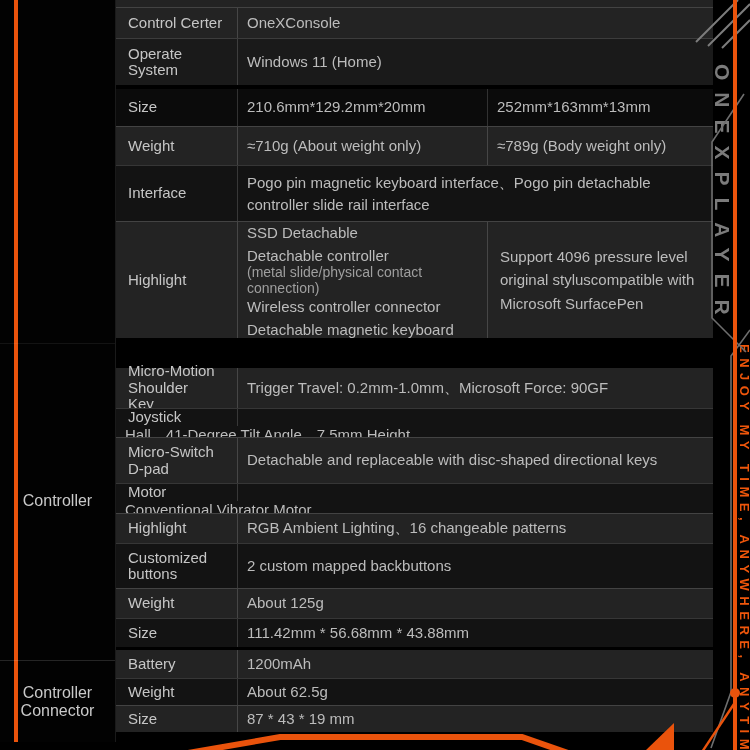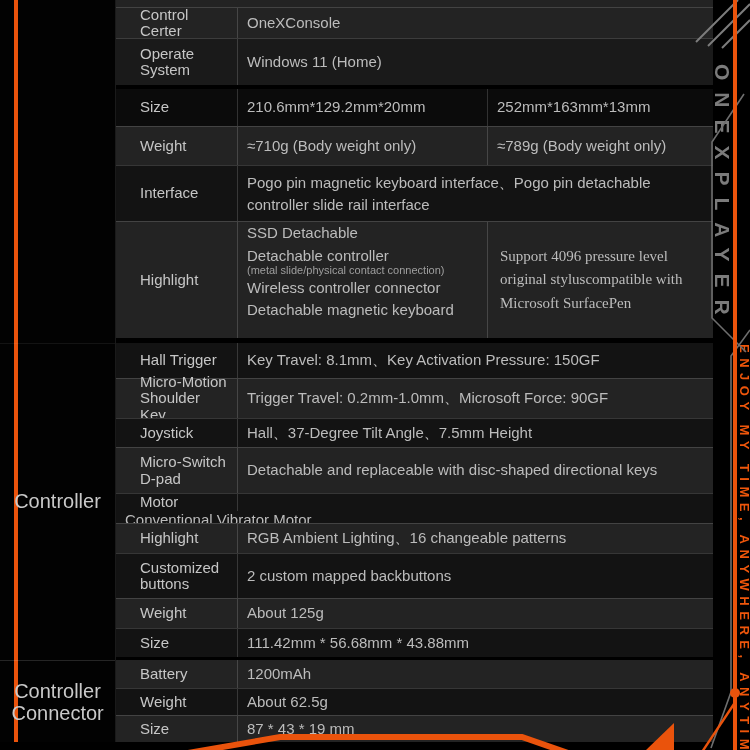--- a/index.html
+++ b/index.html
@@ -3,50 +3,50 @@
 <meta charset="utf-8">
 <style>
   html,body{margin:0;padding:0;background:#000;}
   #screen{position:relative;width:750px;height:750px;background:#000;overflow:hidden;
           font-family:"Liberation Sans",sans-serif;-webkit-font-smoothing:antialiased;}
 
   
   #left-rail{position:absolute;left:0;top:0;width:115px;height:750px;background:#020202;z-index:1;}
   #left-stripe{position:absolute;left:14px;top:0;width:4px;height:750px;background:#ea530c;}
   .rail-section{position:absolute;left:0;width:115px;display:flex;align-items:center;justify-content:center;
-                color:#c9c9c9;font-size:20px;line-height:1.12;text-align:center;}
+                color:#c9c9c9;font-size:16px;line-height:1.12;text-align:center;}
   #rail-controller{top:343px;height:314px;border-top:1px solid rgba(255,255,255,.07);}
   #rail-connector{top:660px;height:82px;border-top:1px solid rgba(255,255,255,.14);}
   #rail-connector span{max-width:92px;display:inline-block;}
   #rail-bottom-line{position:absolute;left:18px;top:742px;width:97px;height:0;border-top:1px solid rgba(255,255,255,.12);}
 
   
   #table{position:absolute;left:115px;top:0;width:597px;height:742px;z-index:1;
          display:flex;flex-direction:column;border-left:1px solid rgba(255,255,255,.10);}
   .row{display:flex;box-sizing:border-box;border-top:1px solid rgba(255,255,255,.15);}
   .gap{background:#000;border-top:none;}
   .gap + .row{border-top:none;}
   .sliver{height:7px;background:#232323;border-top:none;}
   .g1{height:4px;} .g2{height:5px;} .g3{height:3px;}
   .lt{background:#232323;} .md{background:#1a1a1a;} .dk{background:#0b0b0b;} .dk2{background:#131313;}
   .r1{height:31px;} .r2{height:47px;justify-content:flex-end;} .r3{height:37px;} .r4{height:39px;} .r5{height:56px;}
-  .r6{height:117px;} .r7{height:35px;} .r8{height:40px;} .r9{height:29px;} .r10{height:46px;}
+  .r6{height:117px;} .r7{height:35px;} .r8{height:40px;margin-top:25px;} .r9{height:29px;flex-direction:column;} .r10{height:46px;}
   .r11{height:30px;flex-direction:column;} .r12{height:30px;} .r13{height:45px;} .r14{height:30px;} .r15{height:29px;}
   .r16{height:28px;} .r17{height:27px;} .r18{height:27px;}
   .lbl{width:122px;box-sizing:border-box;flex:none;display:flex;align-items:center;
-       padding-left:24px;padding-right:4px;color:#c6c6c6;font-size:15px;line-height:1.1;
+       padding-left:12px;padding-right:4px;color:#c6c6c6;font-size:15px;line-height:1.1;
        border-right:1px solid rgba(255,255,255,.16);}
   .narrow .lbl span{max-width:90px;display:inline-block;}
   .val{flex:1;display:flex;align-items:center;box-sizing:border-box;
        padding-left:9px;padding-right:8px;color:#bcbcbc;font-size:15px;line-height:1.25;}
   .v1{flex:none;width:250px;border-right:1px solid rgba(255,255,255,.16);}
   .interface-val{padding-right:14px;line-height:1.45;}
   .hl-left{display:block;line-height:1.5;}
-  .hl-left .note{display:block;font-size:11px;line-height:1.15;color:#9f9f9f;margin-top:-3px;}
-  .hl-right{align-items:center;line-height:1.55;padding-left:12px;font-family:Liberation Serif, serif;}
+  .hl-left .note{display:block;font-size:14px;line-height:1.15;color:#9f9f9f;margin-top:-3px;}
+  .hl-right{align-items:center;line-height:1.55;padding-left:12px;}
 
   
   #bottom-band{position:absolute;left:0;top:742px;width:750px;height:8px;background:#000;z-index:1;}
 
   
   #brand{position:absolute;left:733px;top:64px;transform:rotate(90deg);transform-origin:0 0;
          white-space:nowrap;font-size:21px;font-weight:bold;letter-spacing:12px;line-height:21px;
          color:#7b7b7b;z-index:2;}
   #slogan{position:absolute;left:751px;top:344px;transform:rotate(90deg);transform-origin:0 0;
          white-space:nowrap;font-size:13px;font-weight:bold;letter-spacing:5.5px;line-height:14px;
@@ -103,21 +103,21 @@
       <div class="val">
           <span>252mm*163mm*13mm</span>
         </div>
     </div>
 
     <div class="row lt r4">
       <div class="lbl">
           <span>Weight</span>
         </div>
       <div class="val v1">
-          <span>≈710g (Body weight only)</span>
+          <span>≈710g (About weight only)</span>
         </div>
       <div class="val">
           <span>≈789g (Body weight only)</span>
         </div>
     </div>
 
     <div class="row dk2 r5">
       <div class="lbl">
           <span>Interface</span>
         </div>
@@ -137,44 +137,36 @@
         <span>Wireless controller connector</span><br>
         <span>Detachable magnetic keyboard</span>
       </div>
       <div class="val hl-right">
           <span>Support 4096 pressure level original styluscompatible with Microsoft SurfacePen</span>
         </div>
     </div>
 
     <div class="gap g2"></div>
 
-    <div class="row dk2 r7">
-      <div class="lbl">
-          <span>Hall Trigger</span>
-        </div>
-      <div class="val">
-          <span>Key Travel: 8.1mm、Key Activation Pressure: 150GF</span>
-        </div>
-    </div>
 
     <div class="row lt r8 narrow">
       <div class="lbl">
           <span>Micro-Motion Shoulder Key</span>
         </div>
       <div class="val">
           <span>Trigger Travel: 0.2mm-1.0mm、Microsoft Force: 90GF</span>
         </div>
     </div>
 
     <div class="row dk2 r9">
       <div class="lbl">
           <span>Joystick</span>
         </div>
       <div class="val">
-          <span>Hall、37-Degree Tilt Angle、7.5mm Height</span>
+          <span>Hall、41-Degree Tilt Angle、7.5mm Height</span>
         </div>
     </div>
 
     <div class="row lt r10 narrow">
       <div class="lbl">
           <span>Micro-Switch D-pad</span>
         </div>
       <div class="val">
           <span>Detachable and replaceable with disc-shaped directional keys</span>
         </div>

